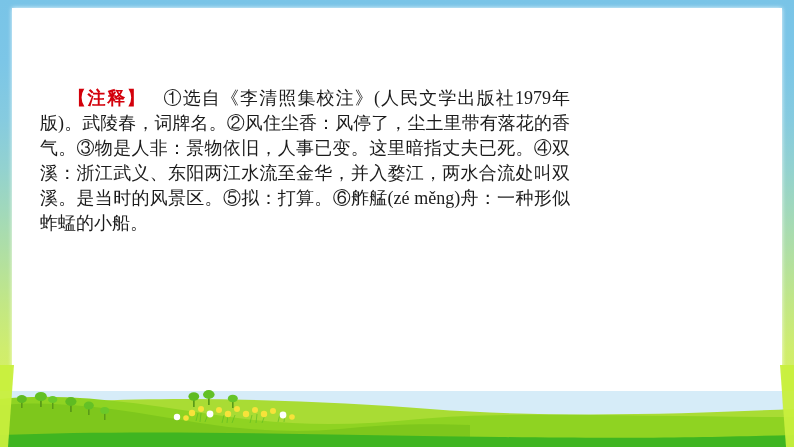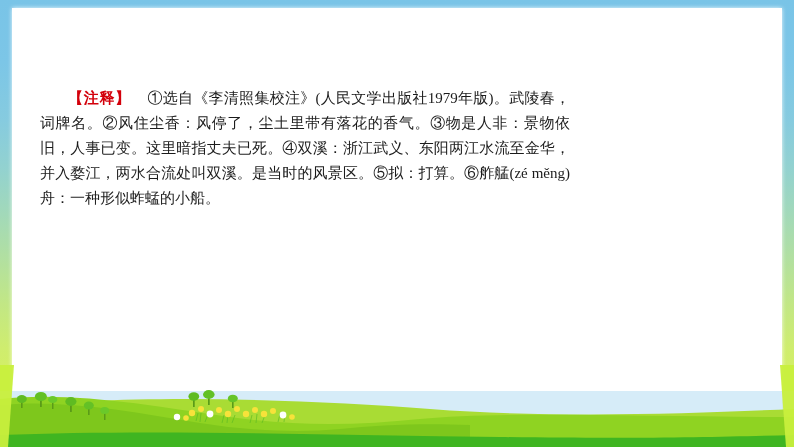--- a/index.html
+++ b/index.html
@@ -47,21 +47,21 @@
   .scenery {
     position:absolute; left:0; bottom:0; width:794px; height:82px;
   }
   .scenery svg { display:block; width:794px; height:82px; }
 
   
   .textblock {
     position:absolute;
     left:40px; top:86px;
     width:530px;
-    font-size:15px;
+    font-size:18px;
     line-height:25px;
     color:#1b1b1b;
     letter-spacing:0px;
     text-align:justify;
     text-justify:inter-ideograph;
   }
   .tag {
     color:#d3000b;
     font-weight:bold;
     margin-left:28px;

